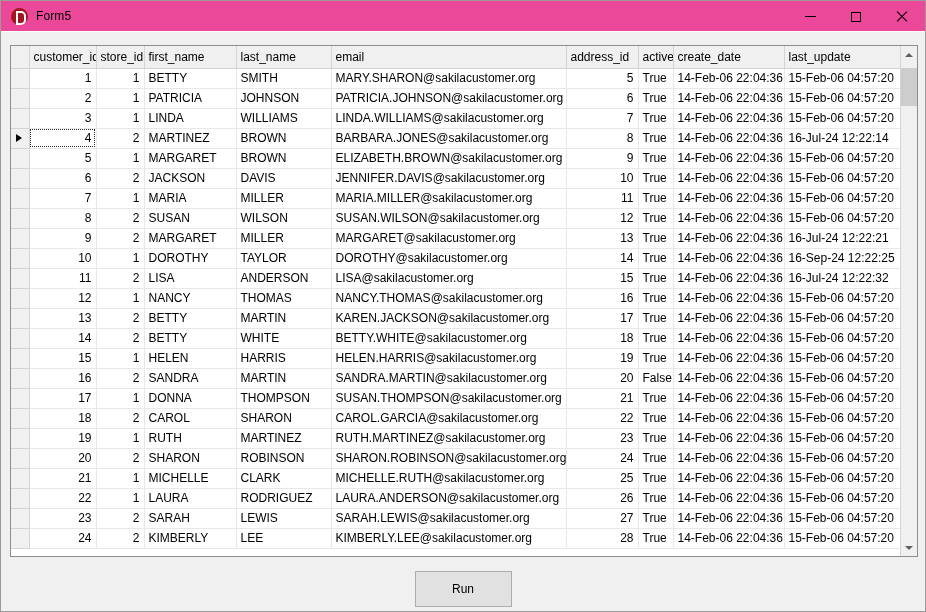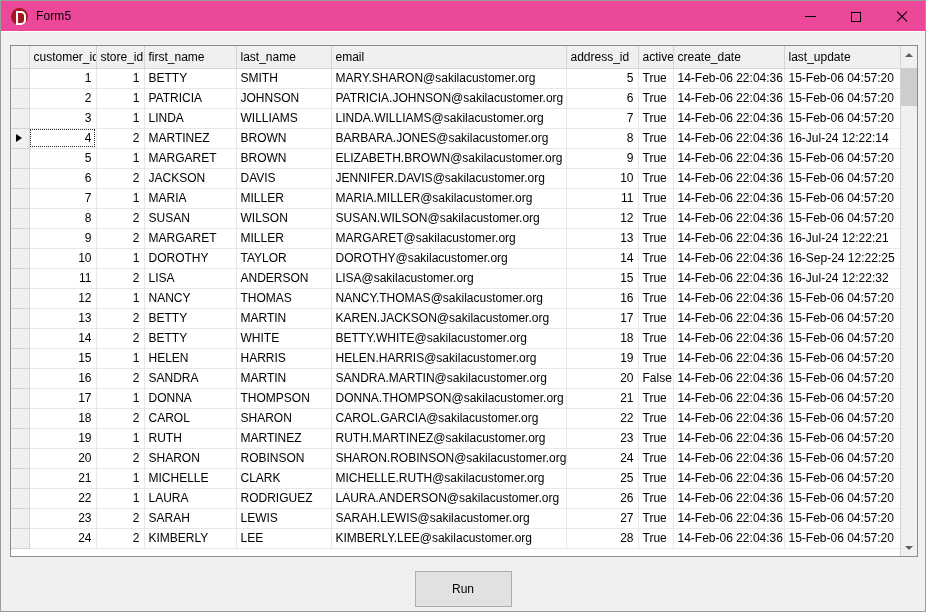--- a/index.html
+++ b/index.html
@@ -489,21 +489,21 @@
                   <td>False</td>
                   <td>14-Feb-06 22:04:36</td>
                   <td>15-Feb-06 04:57:20</td>
                 </tr>
                 <tr>
                   <td class="rowhdr"></td>
                   <td class="num">17</td>
                   <td class="num">1</td>
                   <td>DONNA</td>
                   <td>THOMPSON</td>
-                  <td>DONNA.THOMPSON@sakilacustomer.org</td>
+                  <td>SUSAN.THOMPSON@sakilacustomer.org</td>
                   <td class="num">21</td>
                   <td>True</td>
                   <td>14-Feb-06 22:04:36</td>
                   <td>15-Feb-06 04:57:20</td>
                 </tr>
                 <tr>
                   <td class="rowhdr"></td>
                   <td class="num">18</td>
                   <td class="num">2</td>
                   <td>CAROL</td>

